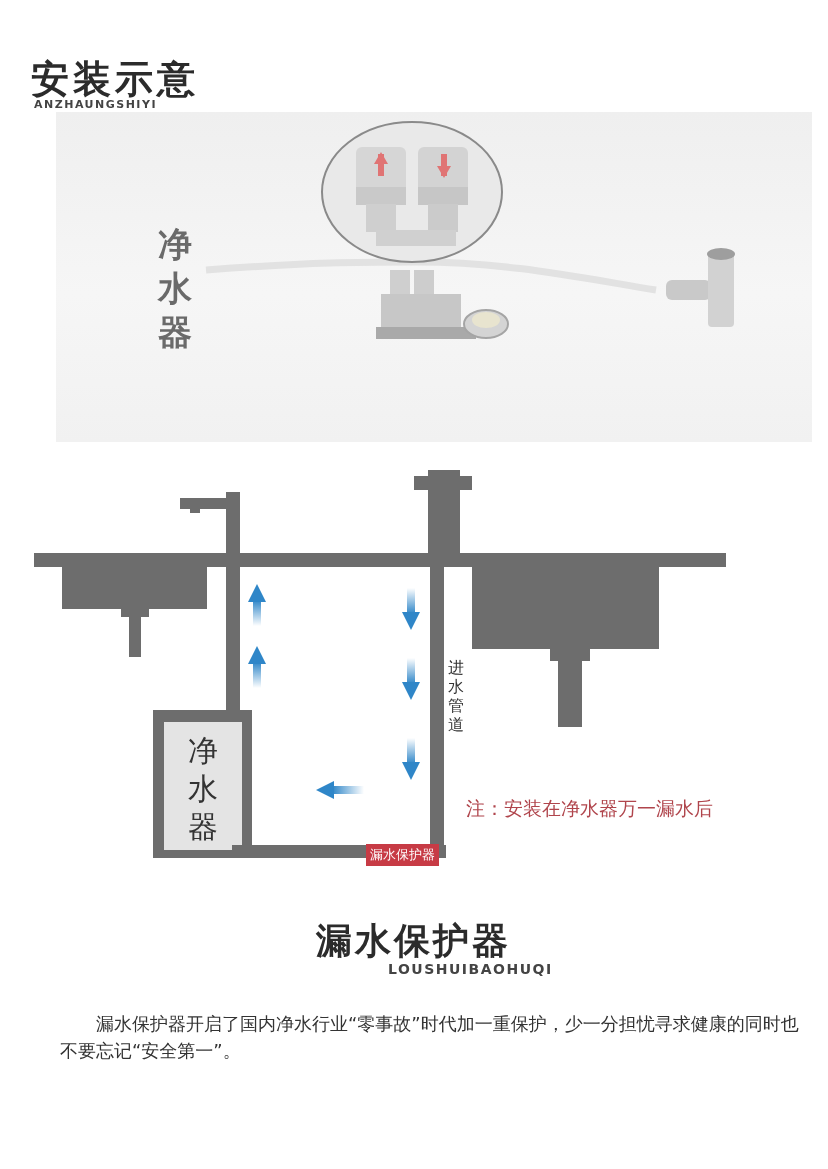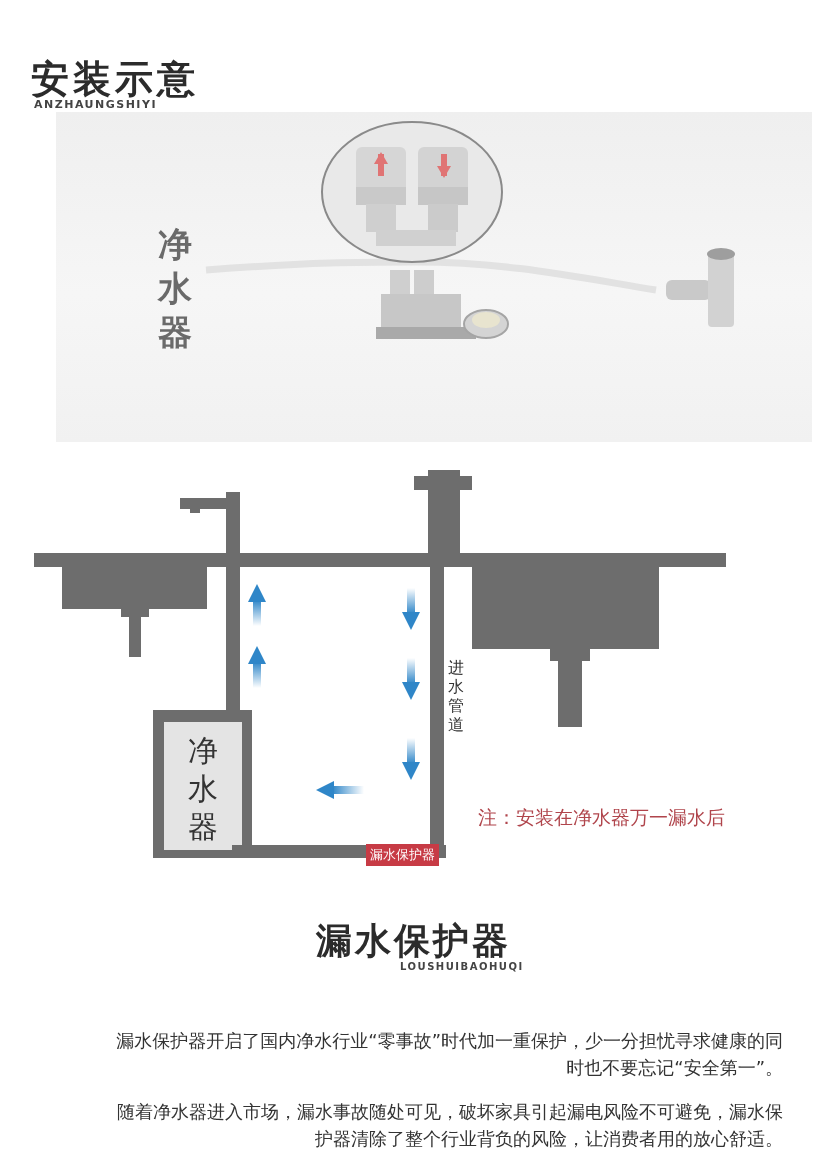--- a/index.html
+++ b/index.html
@@ -8,21 +8,21 @@
   .title-cn{font-weight:bold;color:#2b2b2b;letter-spacing:4px;}
   .title-en{font-size:11px;font-weight:bold;color:#444;letter-spacing:1.5px;}
   .photo{left:56px;top:112px;width:756px;height:330px;background:linear-gradient(180deg,#efefef 0%,#f6f6f6 55%,#f1f1f1 100%);}
   .photo-label{left:155px;top:222px;width:40px;font-size:34px;line-height:44px;color:#6a6a6a;text-align:center;font-weight:bold;}
   .g{background:#6d6d6d;}
   .vtext{font-size:16px;line-height:19px;color:#333;width:20px;text-align:center;}
   .purifier-label{font-size:30px;line-height:38px;color:#333;text-align:center;width:60px;}
   .red-tag{background:#c73b45;color:#fff;font-size:13px;line-height:22px;padding:0 4px;}
   .note{color:#b0454c;font-size:19px;line-height:30px;}
   .body-text{left:60px;width:740px;font-size:18px;line-height:27px;color:#333;}
-  .body-text p{margin:17px;text-align:right;}
+  .body-text p{margin:0;}
   .indent{text-indent:36px;}
 </style>
 </head>
 <body>
 
 <div class="abs title-cn" style="left:31px;top:58px;font-size:38px;line-height:42px;">安装示意</div>
 <div class="abs title-en" style="left:34px;top:98px;text-align:right;">ANZHAUNGSHIYI</div>
 
 <div class="abs photo">
   <svg width="756" height="330" viewBox="0 0 756 330">
@@ -136,24 +136,23 @@
 
   <div class="abs vtext" style="left:446px;top:198px;">
     <div>进</div>
     <div>水</div>
     <div>管</div>
     <div>道</div>
   </div>
 
   <div class="abs red-tag" style="left:366px;top:384px;">漏水保护器</div>
 
-  <div class="abs note" style="left:466px;top:342px;margin-left:12px;">
+  <div class="abs note" style="left:466px;top:333px;">
     <div>注：安装在净水器万一漏水后</div>
   </div>
 </div>
 
 <div class="abs title-cn" style="left:316px;top:920px;font-size:36px;line-height:42px;letter-spacing:3px;">漏水保护器</div>
-<div class="abs title-en" style="left:356px;top:961px;font-size:10px;padding-left:44px;">LOUSHUIBAOHUQI</div>
+<div class="abs title-en" style="left:344px;top:961px;font-size:14px;padding-left:44px;">LOUSHUIBAOHUQI</div>
 
 <div class="abs body-text" style="top:1010px;">
   <p class="indent">漏水保护器开启了国内净水行业“零事故”时代加一重保护，少一分担忧寻求健康的同时也不要忘记“安全第一”。</p>
-  <p class="indent">随着净水器进入市场，漏水事故随处可见，破坏家具引起漏电风险不可避免，漏水保护器清除了整个行业背负的风险，让消费者用的放心舒适。</p>
 </div>
 
 </body></html>

